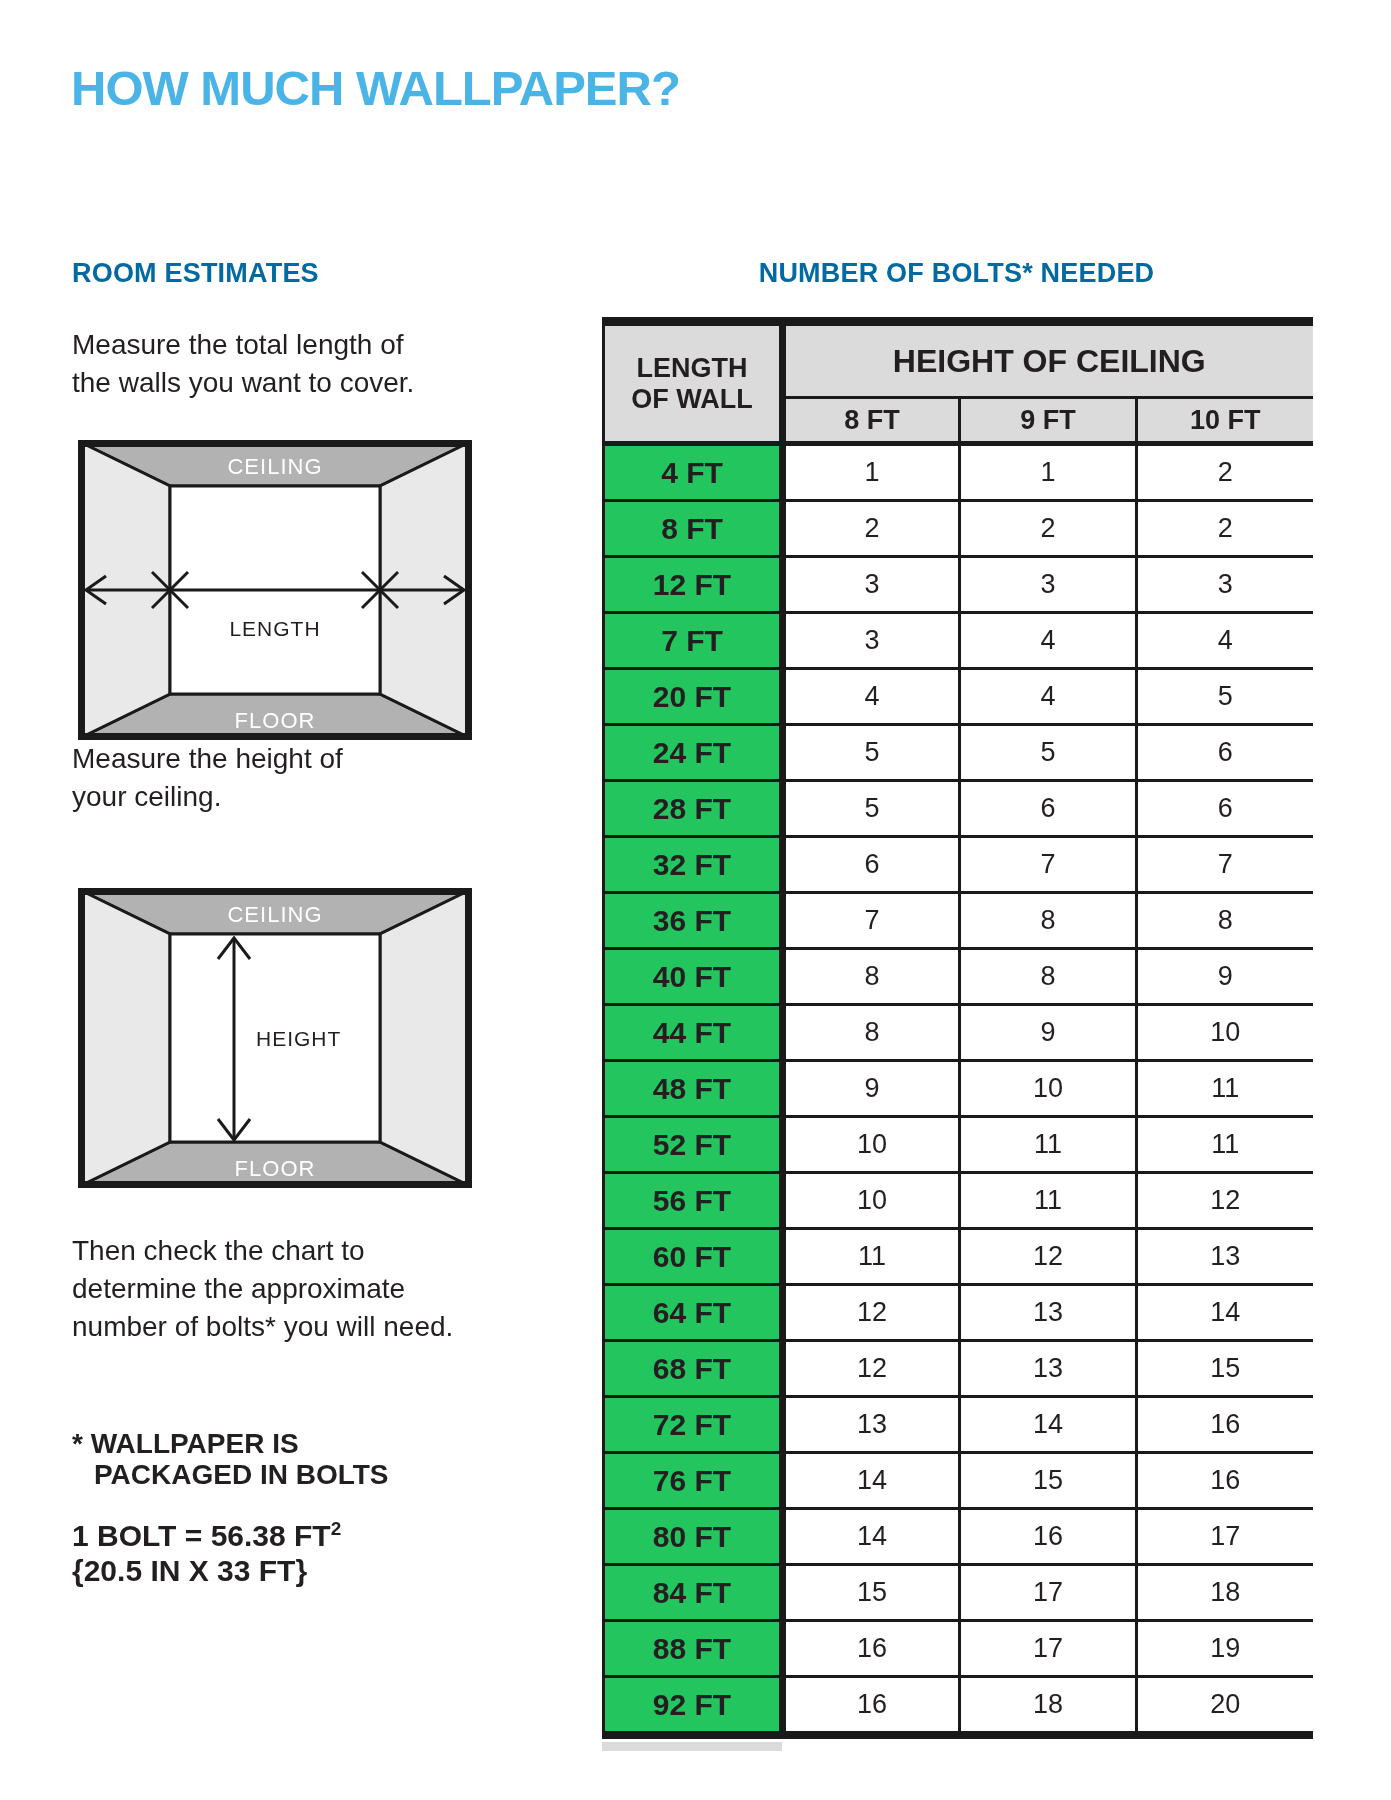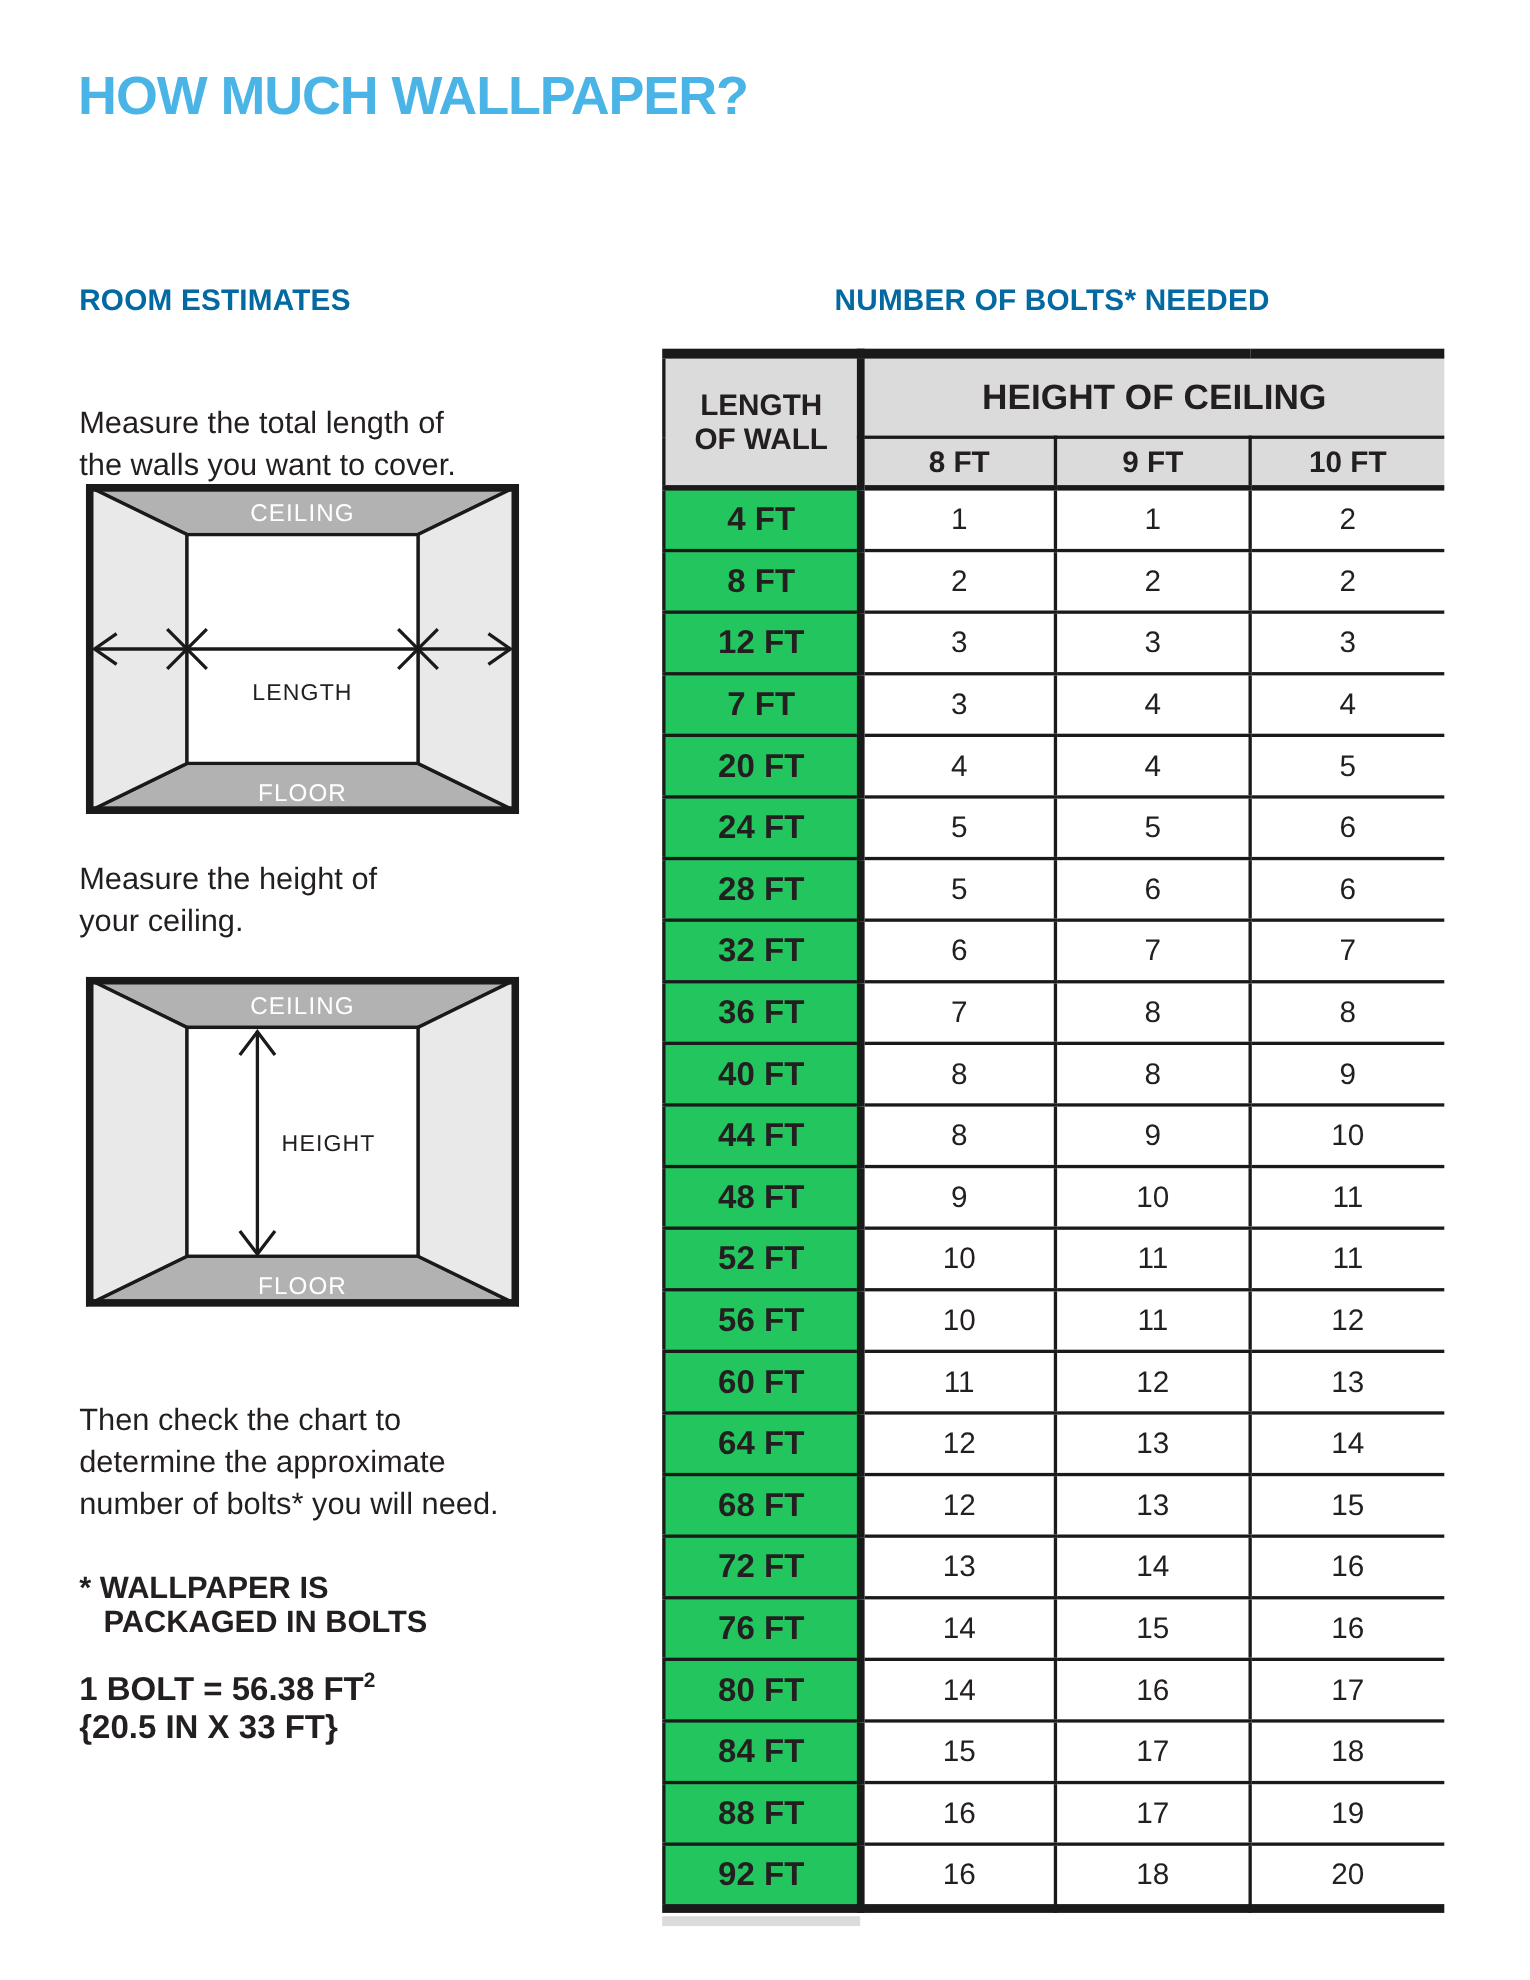--- a/index.html
+++ b/index.html
@@ -13,21 +13,21 @@
     position:absolute; left:71px; top:60px;
     font-size:49px; font-weight:bold; letter-spacing:-1px; color:#4BB4E6;
     white-space:nowrap;
   }
   .section-heading {
     font-size:27px; font-weight:bold; color:#0369a1; letter-spacing:0.2px;
   }
   .left-heading { position:absolute; left:72px; top:258px; }
   .bolts-heading-wrap { position:absolute; left:602px; top:258px; width:709px; text-align:center; }
 
-  .para { position:absolute; left:72px; width:420px; font-size:28px; line-height:38px; color:#231F20;margin-top:40px; }
+  .para { position:absolute; left:72px; width:420px; font-size:28px; line-height:38px; color:#231F20; }
   .para-1 { top:326px; }
   .para-2 { top:740px; }
   .para-3 { top:1232px; }
 
   .diagram { position:absolute; left:78px; }
   .diagram-1 { top:440px; }
   .diagram-2 { top:888px; }
 
   .footnote { position:absolute; left:72px; top:1428px; font-size:28px; font-weight:bold; line-height:31px; }
   .footnote .indent { padding-left:22px; }

